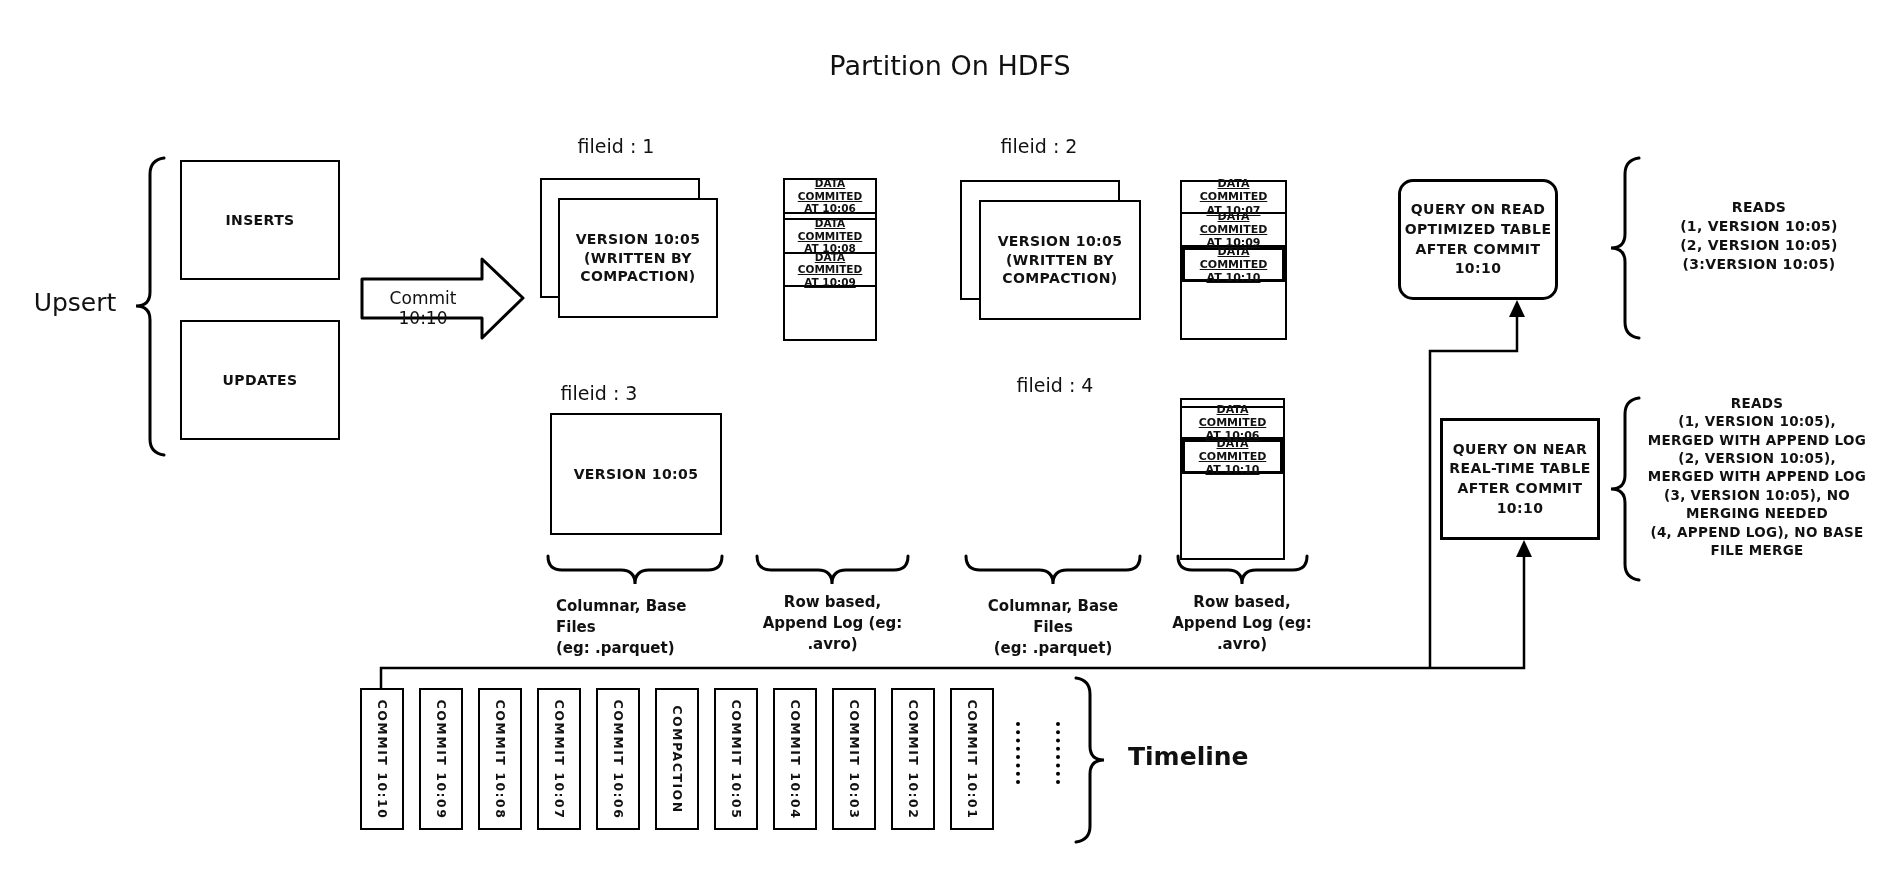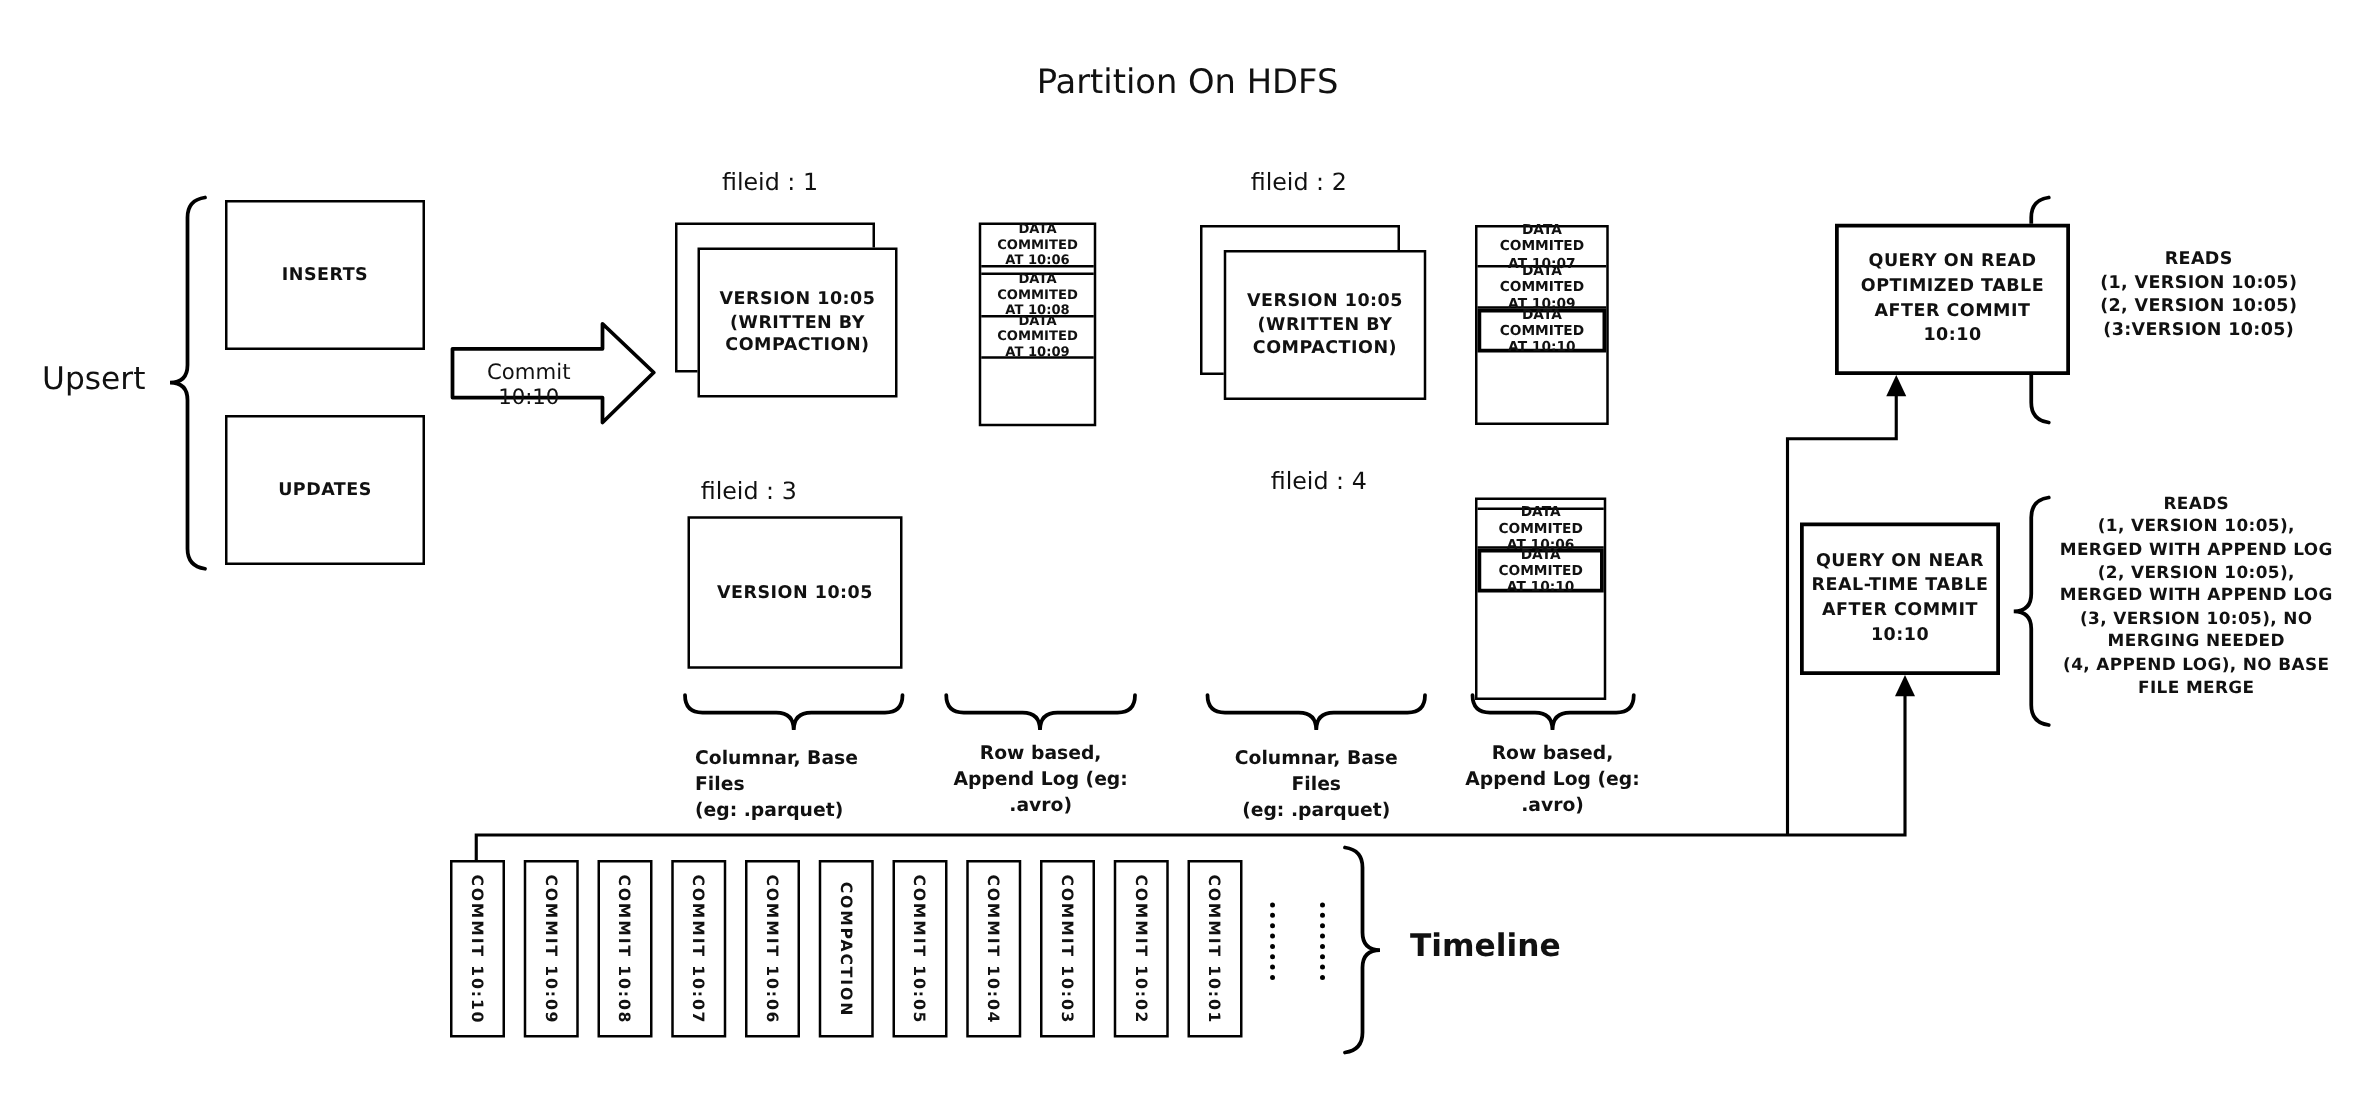--- a/index.html
+++ b/index.html
@@ -11,21 +11,21 @@
   .caps{font-weight:bold;letter-spacing:0.4px;}
   .box{position:absolute;border:2.5px solid #000;background:#fff;box-sizing:border-box;
        display:flex;align-items:center;justify-content:center;text-align:center;}
   .title{font-size:27px;}
   .upsert{font-size:25px;}
   .fileid{font-size:19px;}
   .commitlbl{font-size:17px;}
   .verstxt{font-size:14px;line-height:1.32;}
   .qrytxt{font-size:14px;line-height:1.4;}
   .glabel{font-size:15px;line-height:1.4;}
-  .logbox{position:absolute;border:2.5px solid #000;background:#fff;box-sizing:border-box;}
+  .logbox{position:absolute;border:2.5px solid #000;background:#fff;box-sizing:border-box;text-decoration:underline;}
   .lcell{box-sizing:border-box;border-bottom:2.5px solid #000;display:flex;align-items:center;
          justify-content:center;text-align:center;font-weight:bold;line-height:1.2;white-space:pre-line;}
   .lcell.bold{border:3px solid #000;}
   .lgap{box-sizing:border-box;border-bottom:2.5px solid #000;}
   .reads{position:absolute;text-align:center;font-weight:bold;letter-spacing:0.3px;}
   .reads .rline{line-height:1.36;}
   .reads1{font-size:14px;}
   .reads2{font-size:13.5px;}
   .tbox{position:absolute;top:688px;left:calc(360px + var(--i)*59px);width:44px;height:142px;
         border:2.5px solid #000;background:#fff;box-sizing:border-box;
@@ -60,21 +60,21 @@
     <path d="M1639 158 Q1625 160 1625 174 L1625 234 Q1625 248 1611 248 Q1625 248 1625 262 L1625 322 Q1625 336 1639 338" fill="none" stroke="#000" stroke-width="3" stroke-linecap="round"></path>
     <path d="M1639 398 Q1625 400 1625 414 L1625 475 Q1625 489 1611 489 Q1625 489 1625 503 L1625 564 Q1625 578 1639 580" fill="none" stroke="#000" stroke-width="3" stroke-linecap="round"></path>
 
     <path d="M1076 678 Q1090 680 1090 694 L1090 746 Q1090 760 1104 760 Q1090 760 1090 774 L1090 826 Q1090 840 1076 842" fill="none" stroke="#000" stroke-width="3" stroke-linecap="round"></path>
   </svg>
 
   <div class="abs center title" style="left:750px;top:50px;width:400px;">Partition On HDFS</div>
 
   <div class="abs center upsert" style="left:25px;top:288px;width:100px;">Upsert</div>
   <div class="box caps" style="left:180px;top:160px;width:160px;height:120px;font-size:14px;">INSERTS</div>
-  <div class="box caps" style="left:180px;top:332px;width:160px;height:120px;font-size:14px;">UPDATES</div>
+  <div class="box caps" style="left:180px;top:320px;width:160px;height:120px;font-size:14px;">UPDATES</div>
   <div class="abs center commitlbl" style="left:367px;top:288px;width:112px;">Commit 10:10</div>
 
   <div class="abs center fileid" style="left:556px;top:135px;width:120px;">fileid : 1</div>
   <div class="box" style="left:540px;top:178px;width:160px;height:120px;"></div>
   <div class="box caps verstxt pre" style="left:558px;top:198px;width:160px;height:120px;">VERSION 10:05
 (WRITTEN BY
 COMPACTION)</div>
 
   <div class="logbox" style="left:783px;top:178px;width:94px;height:163px;">
     <div class="lcell" style="height:34px;font-size:10.5px;">DATA COMMITED
@@ -117,21 +117,21 @@
 (eg: .parquet)</div>
   <div class="abs glabel pre" style="left:757px;top:592px;width:151px;text-align:center;">Row based,
 Append Log  (eg:
 .avro)</div>
   <div class="abs glabel pre" style="left:966px;top:596px;width:174px;text-align:center;">Columnar, Base Files
 (eg: .parquet)</div>
   <div class="abs glabel pre" style="left:1167px;top:592px;width:150px;text-align:center;">Row based,
 Append Log  (eg:
 .avro)</div>
 
-  <div class="box caps qrytxt pre" style="left:1468px;top:179px;width:188px;height:121px;border-width:3px;">QUERY ON READ
+  <div class="box caps qrytxt pre" style="left:1398px;top:179px;width:160px;height:121px;border-width:3px;border-radius:15px;">QUERY ON READ
 OPTIMIZED TABLE
 AFTER COMMIT
 10:10</div>
   <div class="box caps qrytxt pre" style="left:1440px;top:418px;width:160px;height:122px;border-width:3px;">QUERY ON NEAR
 REAL-TIME TABLE
 AFTER COMMIT
 10:10</div>
 
   <div class="reads reads1" style="left:1650px;top:198px;width:218px;">
 

